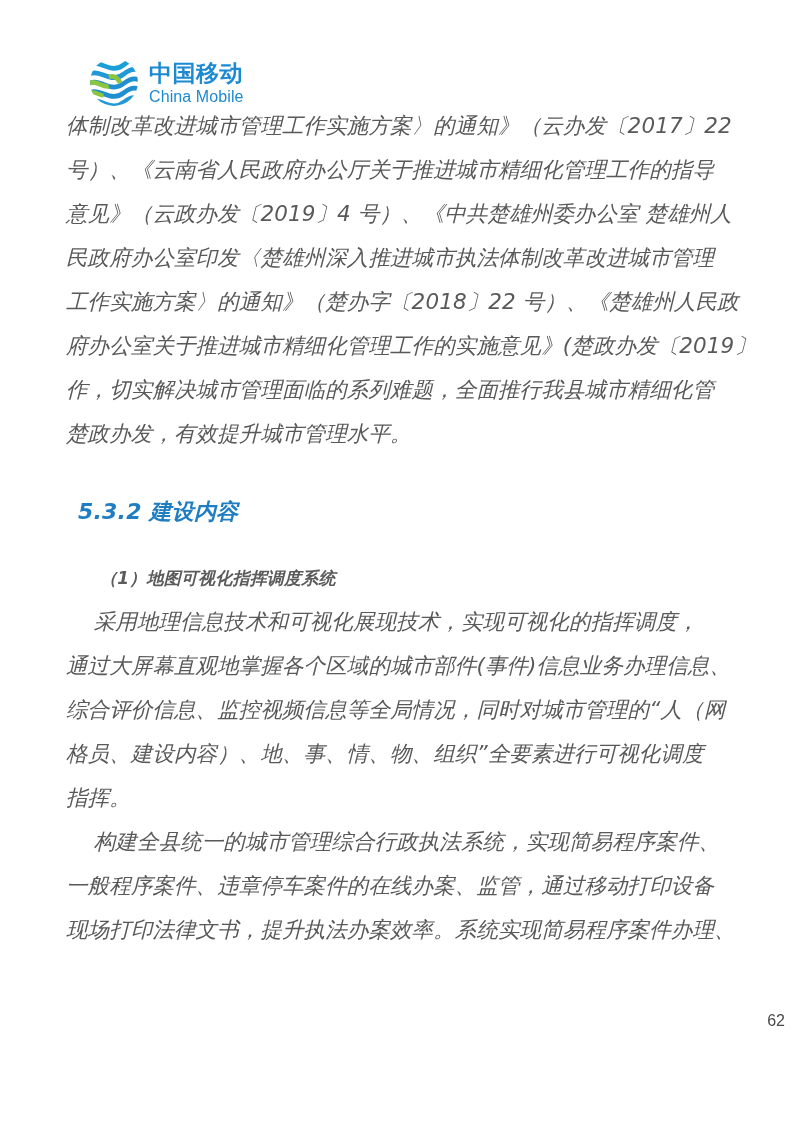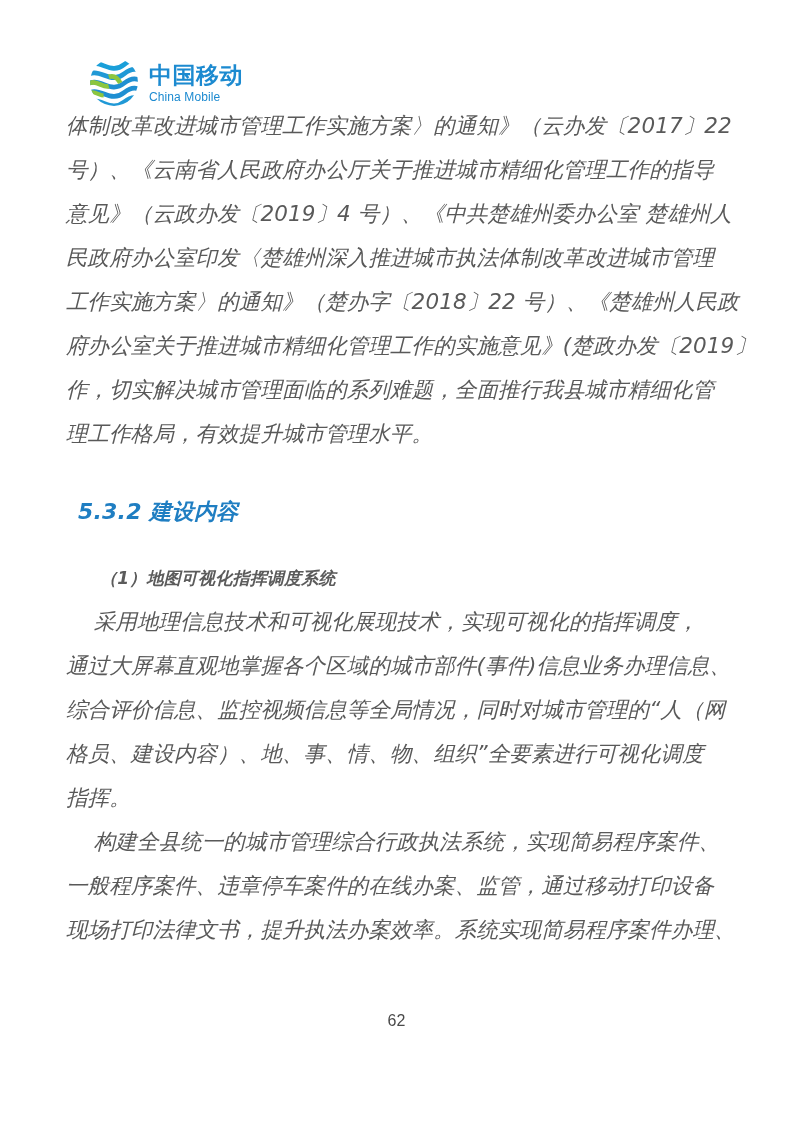--- a/index.html
+++ b/index.html
@@ -45,21 +45,21 @@
     padding-top: 2px;
   }
   .logo-cn {
     font-size: 23px;
     font-weight: bold;
     color: #1c8ad0;
     letter-spacing: 0.5px;
     font-family: "DejaVu Sans", "Liberation Sans", sans-serif;
   }
   .logo-en {
-    font-size: 12px;
+    font-size: 16px;
     color: #1c8ad0;
     margin-top: 4px;
     letter-spacing: 0.1px;
     font-family: "Liberation Sans", sans-serif;
   }
 
   
   .content {
     position: absolute;
     left: 66px;
@@ -106,23 +106,23 @@
     font-family: "DejaVu Sans", "Liberation Sans", sans-serif;
   }
 
   .spacer-sm { height: 22px; }
   .spacer-xs { height: 10px; }
 
   
   .footer {
     position: absolute;
     left: 0;
-    right: 0;
+    right: 8px;
     top: 1012px;
-    text-align: center;
+    text-align: right;
   }
   .page-number {
     color: #4a4a4a;
     font-size: 16px;
     font-family: "Liberation Sans", sans-serif;
   }
 </style>
 </head>
 <body>
 
@@ -164,21 +164,21 @@
   <div class="content">
 
     <p class="para">
       <span class="line">体制改革改进城市管理工作实施方案〉的通知》（云办发〔2017〕22</span>
       <span class="line">号）、《云南省人民政府办公厅关于推进城市精细化管理工作的指导</span>
       <span class="line">意见》（云政办发〔2019〕4 号）、《中共楚雄州委办公室 楚雄州人</span>
       <span class="line">民政府办公室印发〈楚雄州深入推进城市执法体制改革改进城市管理</span>
       <span class="line">工作实施方案〉的通知》（楚办字〔2018〕22 号）、《楚雄州人民政</span>
       <span class="line">府办公室关于推进城市精细化管理工作的实施意见》(楚政办发〔2019〕</span>
       <span class="line">作，切实解决城市管理面临的系列难题，全面推行我县城市精细化管</span>
-      <span class="line">理工作格局，有效提升城市管理水平。</span>
+      <span class="line">楚政办发，有效提升城市管理水平。</span>
     </p>
 
     <div class="spacer-sm"></div>
 
     <h2 class="section-heading">5.3.2  建设内容</h2>
 
     <div class="spacer-xs"></div>
 
     <h3 class="sub-heading">（1）地图可视化指挥调度系统</h3>
 

